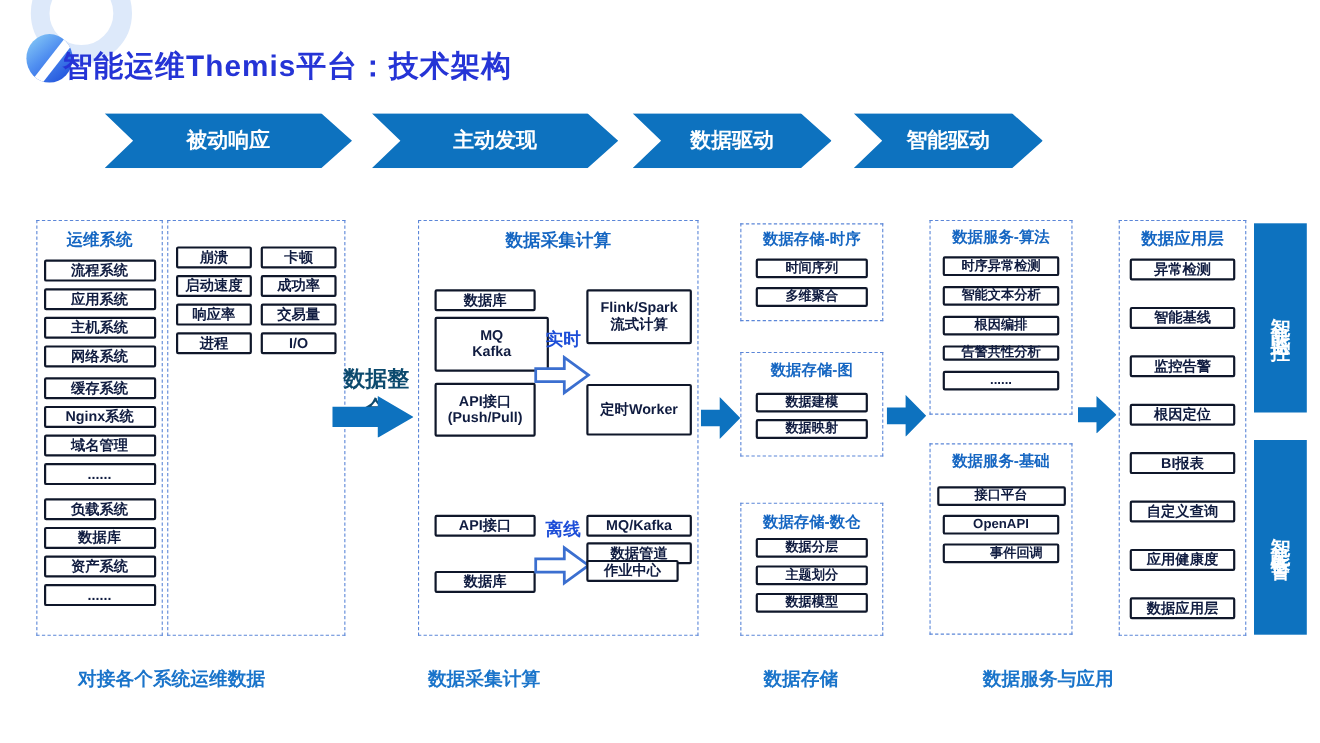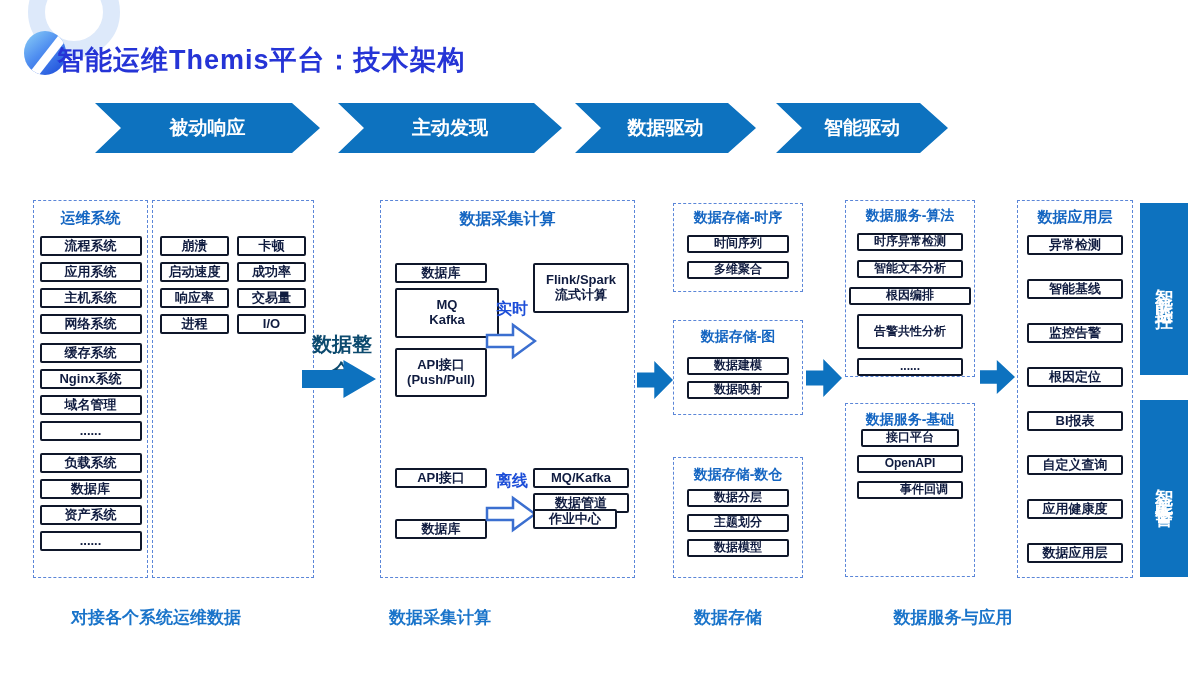--- a/index.html
+++ b/index.html
@@ -80,21 +80,21 @@
   <div class="box">Nginx系统</div>
   <div class="box">域名管理</div>
   <div class="box">......</div>
   <div class="box gap12">负载系统</div>
   <div class="box">数据库</div>
   <div class="box">资产系统</div>
   <div class="box">......</div>
 </div>
 
 <div id="colB" class="panel" style="left:152px;top:200px;width:162px;height:378px;">
-  <div class="bgrid" style="top:35px;">
+  <div class="bgrid" style="top:23px;">
     <div class="box">崩溃</div>
     <div class="box">卡顿</div>
     <div class="box">启动速度</div>
     <div class="box">成功率</div>
     <div class="box">响应率</div>
     <div class="box">交易量</div>
     <div class="box">进程</div>
     <div class="box">I/O</div>
   </div>
 </div>
@@ -108,20 +108,21 @@
   <div class="box abs" style="left:14px;top:87px;width:104px;height:50px;">MQ
 Kafka</div>
   <div class="box abs" style="left:14px;top:147px;width:92px;height:49px;">API接口
 (Push/Pull)</div>
   <div class="rtlabel" style="left:107px;top:98px;width:48px;text-align:center;">实时</div>
   <svg class="abs" style="left:104px;top:121px;" width="52" height="38" viewBox="0 0 52 38">
     <polygon points="2,13 28,13 28,3 50,19 28,35 28,25 2,25" fill="#ffffff" stroke="#3b6fd0" stroke-width="2.5"></polygon>
   </svg>
   <div class="box abs" style="left:152px;top:62px;width:96px;height:50px;">Flink/Spark
 流式计算</div>
+  <div class="box abs" style="left:152px;top:148px;width:96px;height:47px;">定时Worker</div>
 
   <div class="box abs" style="left:14px;top:267px;width:92px;height:20px;">API接口</div>
   <div class="box abs" style="left:14px;top:318px;width:92px;height:20px;">数据库</div>
   <div class="rtlabel" style="left:107px;top:270px;width:48px;text-align:center;">离线</div>
   <svg class="abs" style="left:104px;top:294px;" width="52" height="38" viewBox="0 0 52 38">
     <polygon points="2,13 28,13 28,3 50,19 28,35 28,25 2,25" fill="#ffffff" stroke="#3b6fd0" stroke-width="2.5"></polygon>
   </svg>
   <div class="box abs" style="left:152px;top:267px;width:96px;height:20px;">MQ/Kafka</div>
   <div class="box abs" style="left:152px;top:292px;width:96px;height:20px;">数据管道</div>
   <div class="box abs" style="left:152px;top:308px;width:84px;height:20px;">作业中心</div>
@@ -145,27 +146,27 @@
   <div class="box sm" style="width:102px;height:18px;margin-top:7px;">主题划分</div>
   <div class="box sm" style="width:102px;height:18px;margin-top:7px;">数据模型</div>
 </div>
 
 <div class="sarrow" style="left:806px;top:359px;width:36px;height:38px;"></div>
 
 <div class="panel group" style="left:845px;top:200px;width:130px;height:177px;">
   <div class="gtitle sm" style="margin-top:6px;">数据服务-算法</div>
   <div class="box sm" style="width:106px;height:18px;margin-top:8px;">时序异常检测</div>
   <div class="box sm" style="width:106px;height:18px;margin-top:9px;">智能文本分析</div>
-  <div class="box sm" style="width:122px;height:18px;margin-top:9px;">根因编排</div>
-  <div class="box sm" style="width:106px;height:35px;margin-top:9px;">告警共性分析</div>
+  <div class="box sm" style="width:106px;height:18px;margin-top:9px;">根因编排</div>
+  <div class="box sm" style="width:106px;height:14px;margin-top:9px;">告警共性分析</div>
   <div class="box sm" style="width:106px;height:18px;margin-top:9px;">......</div>
 </div>
 <div class="panel group" style="left:845px;top:403px;width:130px;height:174px;">
   <div class="gtitle sm" style="margin-top:7px;">数据服务-基础</div>
-  <div class="box sm" style="width:98px;height:18px;margin-top:0;">接口平台</div>
+  <div class="box sm" style="width:117px;height:18px;margin-top:13px;">接口平台</div>
   <div class="box sm" style="width:106px;height:18px;margin-top:8px;">OpenAPI</div>
   <div class="box sm" style="width:106px;height:18px;margin-top:8px;padding-left:28px;">事件回调</div>
 </div>
 
 <div class="sarrow" style="left:980px;top:360px;width:35px;height:34px;"></div>
 
 <div id="colF" class="panel" style="left:1017px;top:200px;width:116px;height:378px;">
   <div class="gtitle" style="margin:7px 0 8px;">数据应用层</div>
   <div class="box">异常检测</div>
   <div class="box">智能基线</div>

